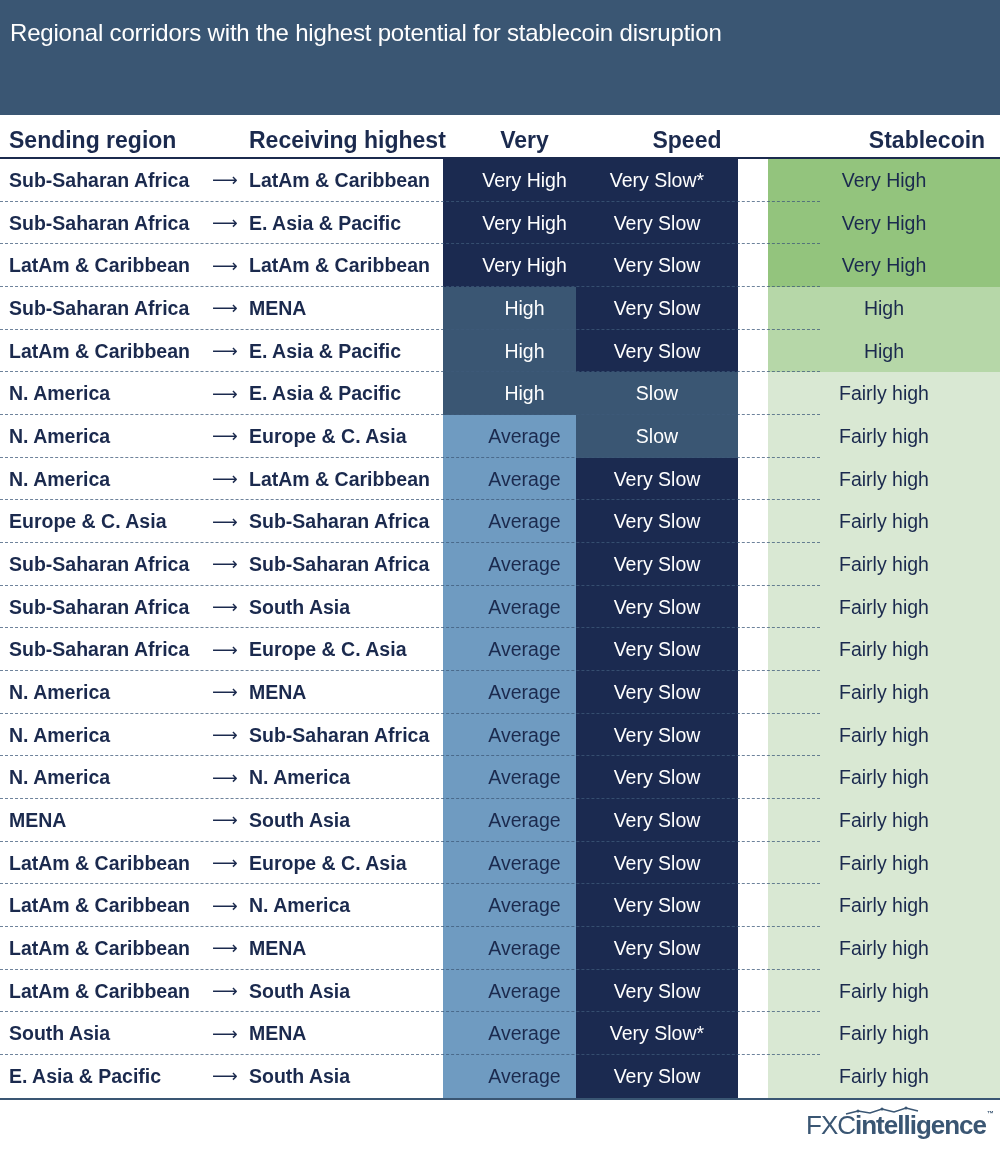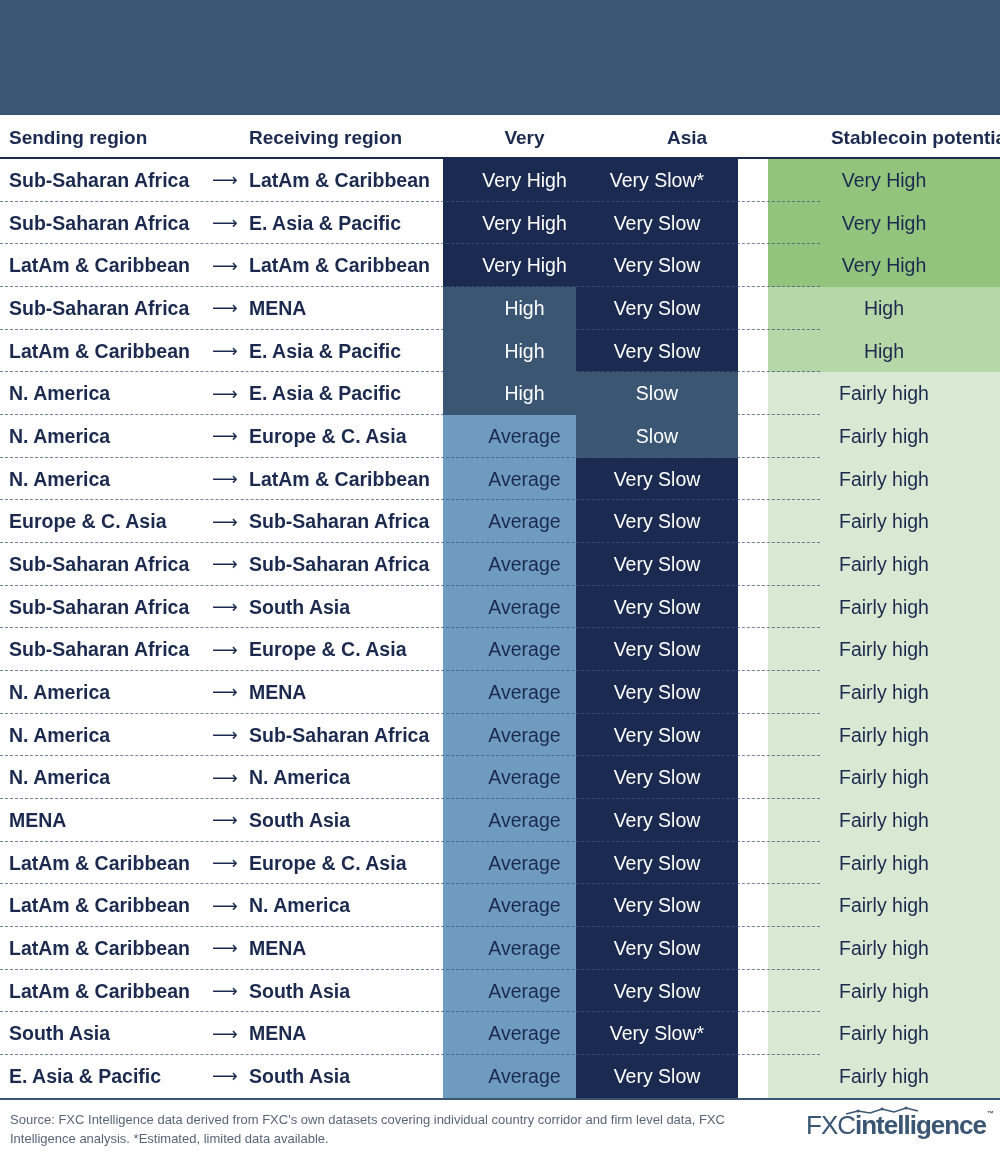--- a/index.html
+++ b/index.html
@@ -9,21 +9,21 @@
     color: #1b2a4e; overflow: hidden; position: relative;
   }
   .header {
     position: absolute; left: 0; top: 0; width: 1000px; height: 115px;
     background: #3a5673; color: #ffffff; padding: 16px 10px 0 10px;
   }
   .title { font-size: 30px; font-weight: bold; letter-spacing: -0.3px; line-height: 38px; }
   .subtitle { font-size: 24px; line-height: 34px; letter-spacing: -0.2px; }
   .colhead {
     position: absolute; left: 0; top: 115px; width: 1000px; height: 44px;
-    border-bottom: 2px solid #1b2a4e; font-size: 19px; font-weight: bold; color: #1b2a4e;
+    border-bottom: 2px solid #1b2a4e; font-size: 23px; font-weight: bold; color: #1b2a4e;
   }
   .colhead span { position: absolute; top: 12px; }
   .table { position: absolute; left: 0; top: 159px; width: 1000px; height: 939px; }
   .row { position: relative; height: 42.68px; width: 820px; }
   .row .sep {
     position: absolute; left: 0; right: 0; bottom: 0; height: 0;
     border-bottom: 1px dashed #3e5a7a; opacity: 0.75; z-index: 3;
   }
   .row:last-child .sep { display: none; }
   .cell { position: absolute; top: 0; height: 100%; display: flex; align-items: center; font-size: 19.5px; }
@@ -41,27 +41,28 @@
   .logo { position: absolute; left: 806px; top: 10px; font-size: 26px; font-weight: bold; color: #3a5673; letter-spacing: -1px; }
   .logo .fxc { font-weight: normal; }
   .logo .intel { font-weight: bold; color: #3a5673; }
   .logo .tm { font-size: 7px; vertical-align: top; margin-left: 1px; letter-spacing: 0; }
   .logo svg { position: absolute; left: 38px; top: -4px; }
 </style>
 </head>
 <body>
 
 <div class="header">
+  <div class="subtitle">Regional corridors with the highest potential for stablecoin disruption</div>
 </div>
 
 <div class="colhead">
   <span style="left:9px">Sending region</span>
-  <span style="left:249px">Receiving region</span>
+  <span style="left:249px">Receiving highest</span>
   <span style="left:443px;width:163px;text-align:center">Very</span>
-  <span style="left:606px;width:162px;text-align:center">Asia</span>
+  <span style="left:606px;width:162px;text-align:center">Speed</span>
   <span style="left:811px;width:232px;text-align:center">Stablecoin potential?</span>
 </div>
 
 <div class="table" id="table">
     <div class="row">
       <div class="cell send">Sub-Saharan Africa</div>
       <div class="cell arrow">⟶</div>
       <div class="cell recv">LatAm &amp; Caribbean</div>
       <div class="cell cost" style="background:#1b2a50;color:#ffffff">Very High</div>
       <div class="cell speed" style="background:#1b2a50;color:#ffffff">Very Slow*</div>
@@ -252,21 +253,20 @@
       <div class="cell send">E. Asia &amp; Pacific</div>
       <div class="cell arrow">⟶</div>
       <div class="cell recv">South Asia</div>
       <div class="cell cost" style="background:#6f9bc1;color:#1b2a4e">Average</div>
       <div class="cell speed" style="background:#1b2a50;color:#ffffff">Very Slow</div>
       <div class="cell pot" style="background:#d9e8d3;color:#1b2a4e">Fairly high</div>
     </div>
   </div>
 
 <div class="footer">
-  <div class="source">Source: FXC Intelligence data derived from FXC's own datasets covering individual country corridor and firm level data, FXC Intelligence analysis. *Estimated, limited data available.</div>
   <div class="logo">
     <svg width="80" height="10" viewBox="0 0 80 10">
       <polyline points="2,8 14,5 26,7 38,3 50,6 62,2 74,5" fill="none" stroke="#3a5673" stroke-width="1.5"></polyline>
       <circle cx="14" cy="5" r="1.5" fill="#3a5673"></circle>
         <circle cx="38" cy="3" r="1.5" fill="#3a5673"></circle>
         <circle cx="62" cy="2" r="1.5" fill="#3a5673"></circle>
     </svg>
     <span class="fxc">FXC</span><span class="intel">intelligence</span><span class="tm">™</span>
   </div>
 </div>

